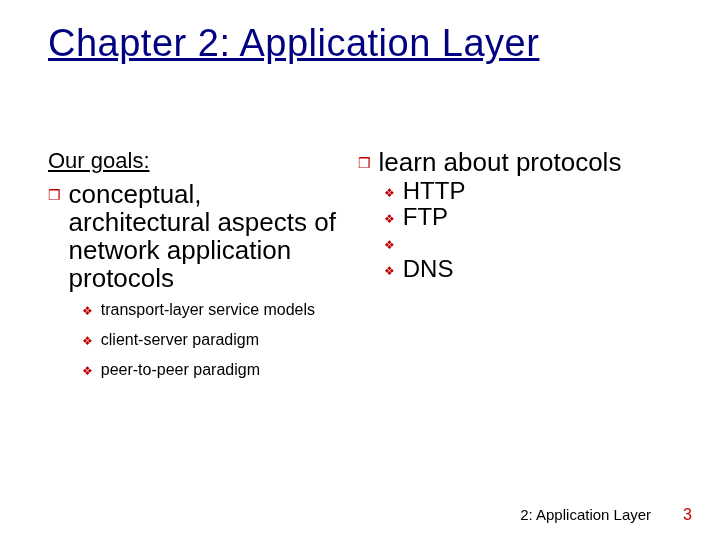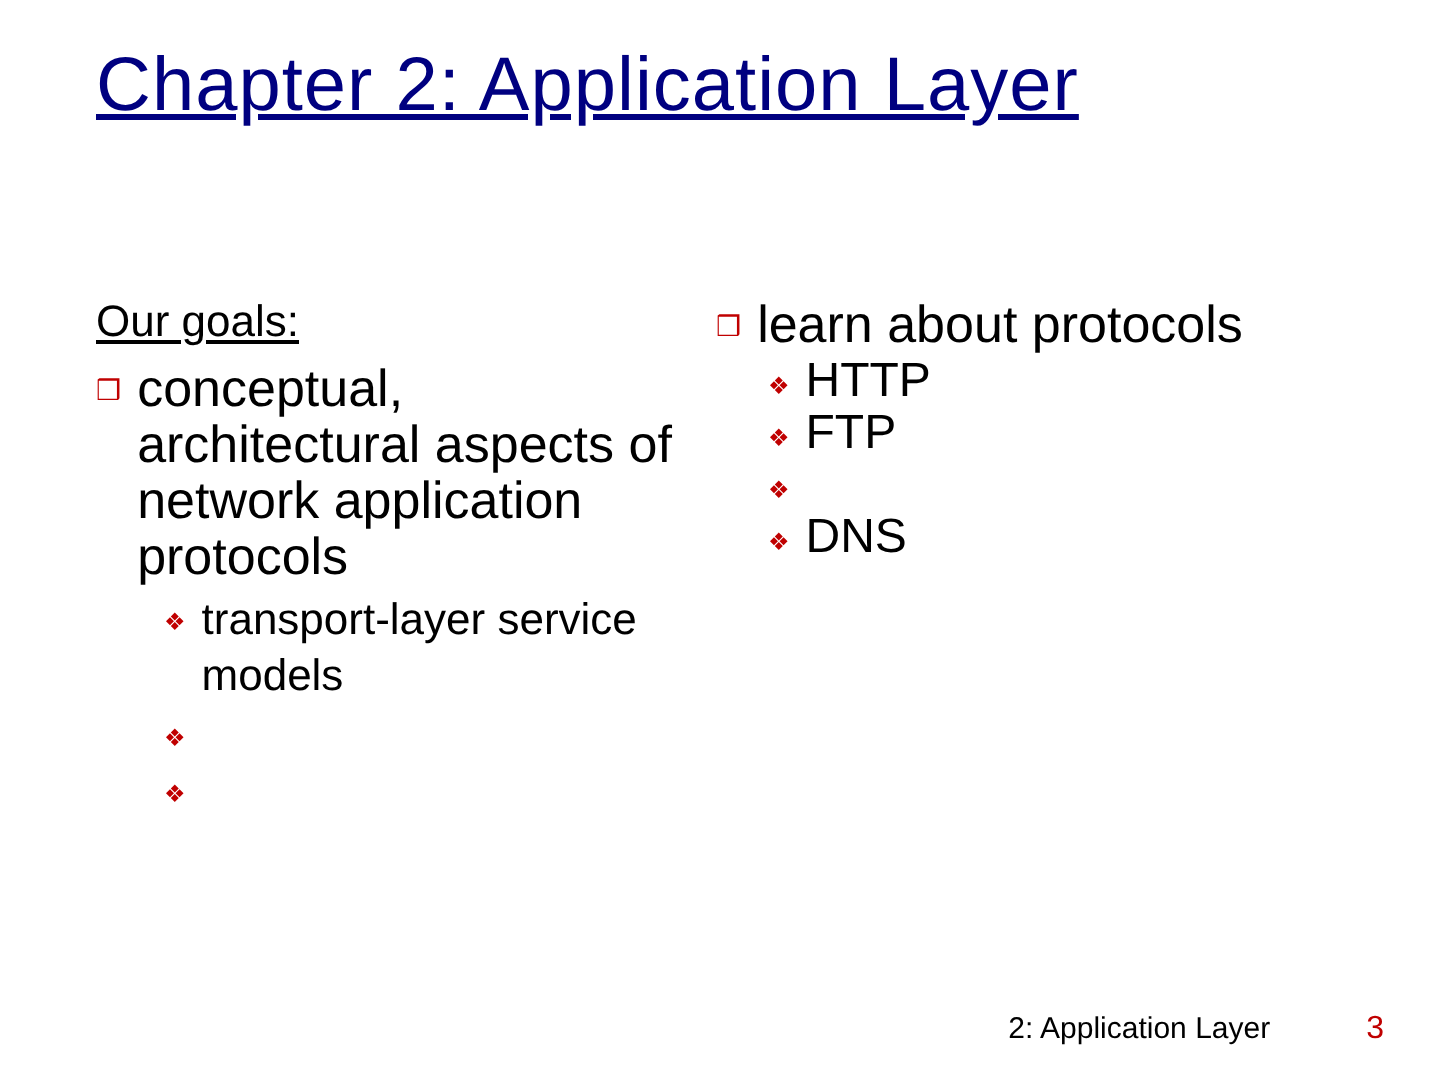--- a/index.html
+++ b/index.html
@@ -77,40 +77,40 @@
   }
   .item-l2 .bullet {
     flex: 0 0 auto;
     font-size: 12px;
     line-height: 22px;
     margin-right: 8px;
     margin-top: 4px;
     color: #c00000;
   }
   .item-l2 .text {
-    font-size: 22px;
+    font-size: 16px;
     line-height: 28px;
   }
   .right .item-l2 .text {
     font-size: 24px;
     line-height: 22px;
   }
   .right .item-l2 .bullet {
     margin-top: 2px;
   }
   .sublist-l2.tight {
     margin-left: 26px;
   }
   .footer {
     position: absolute;
     right: 28px;
     bottom: 16px;
     display: flex;
     align-items: baseline;
-    gap: 48px;
+    gap: 32px;
     font-size: 15px;
   }
   .footer .pagenum {
     color: #c00000;
     font-size: 16px;
   }
 </style>
 </head>
 <body>
 
@@ -128,23 +128,25 @@
         <span class="text">conceptual, architectural aspects of network application protocols</span>
       </div>
 
       <div class="sublist-l2">
         <div class="item-l2">
           <span class="bullet">❖</span>
           <span class="text">transport-layer service models</span>
         </div>
         <div class="item-l2">
           <span class="bullet">❖</span>
+          <span class="text">client-server paradigm</span>
         </div>
         <div class="item-l2">
           <span class="bullet">❖</span>
+          <span class="text">peer-to-peer paradigm</span>
         </div>
       </div>
     </div>
 
     <div class="col right">
       <div class="item-l1">
         <span class="bullet">❒</span>
         <span class="text">learn about protocols</span>
       </div>
 

